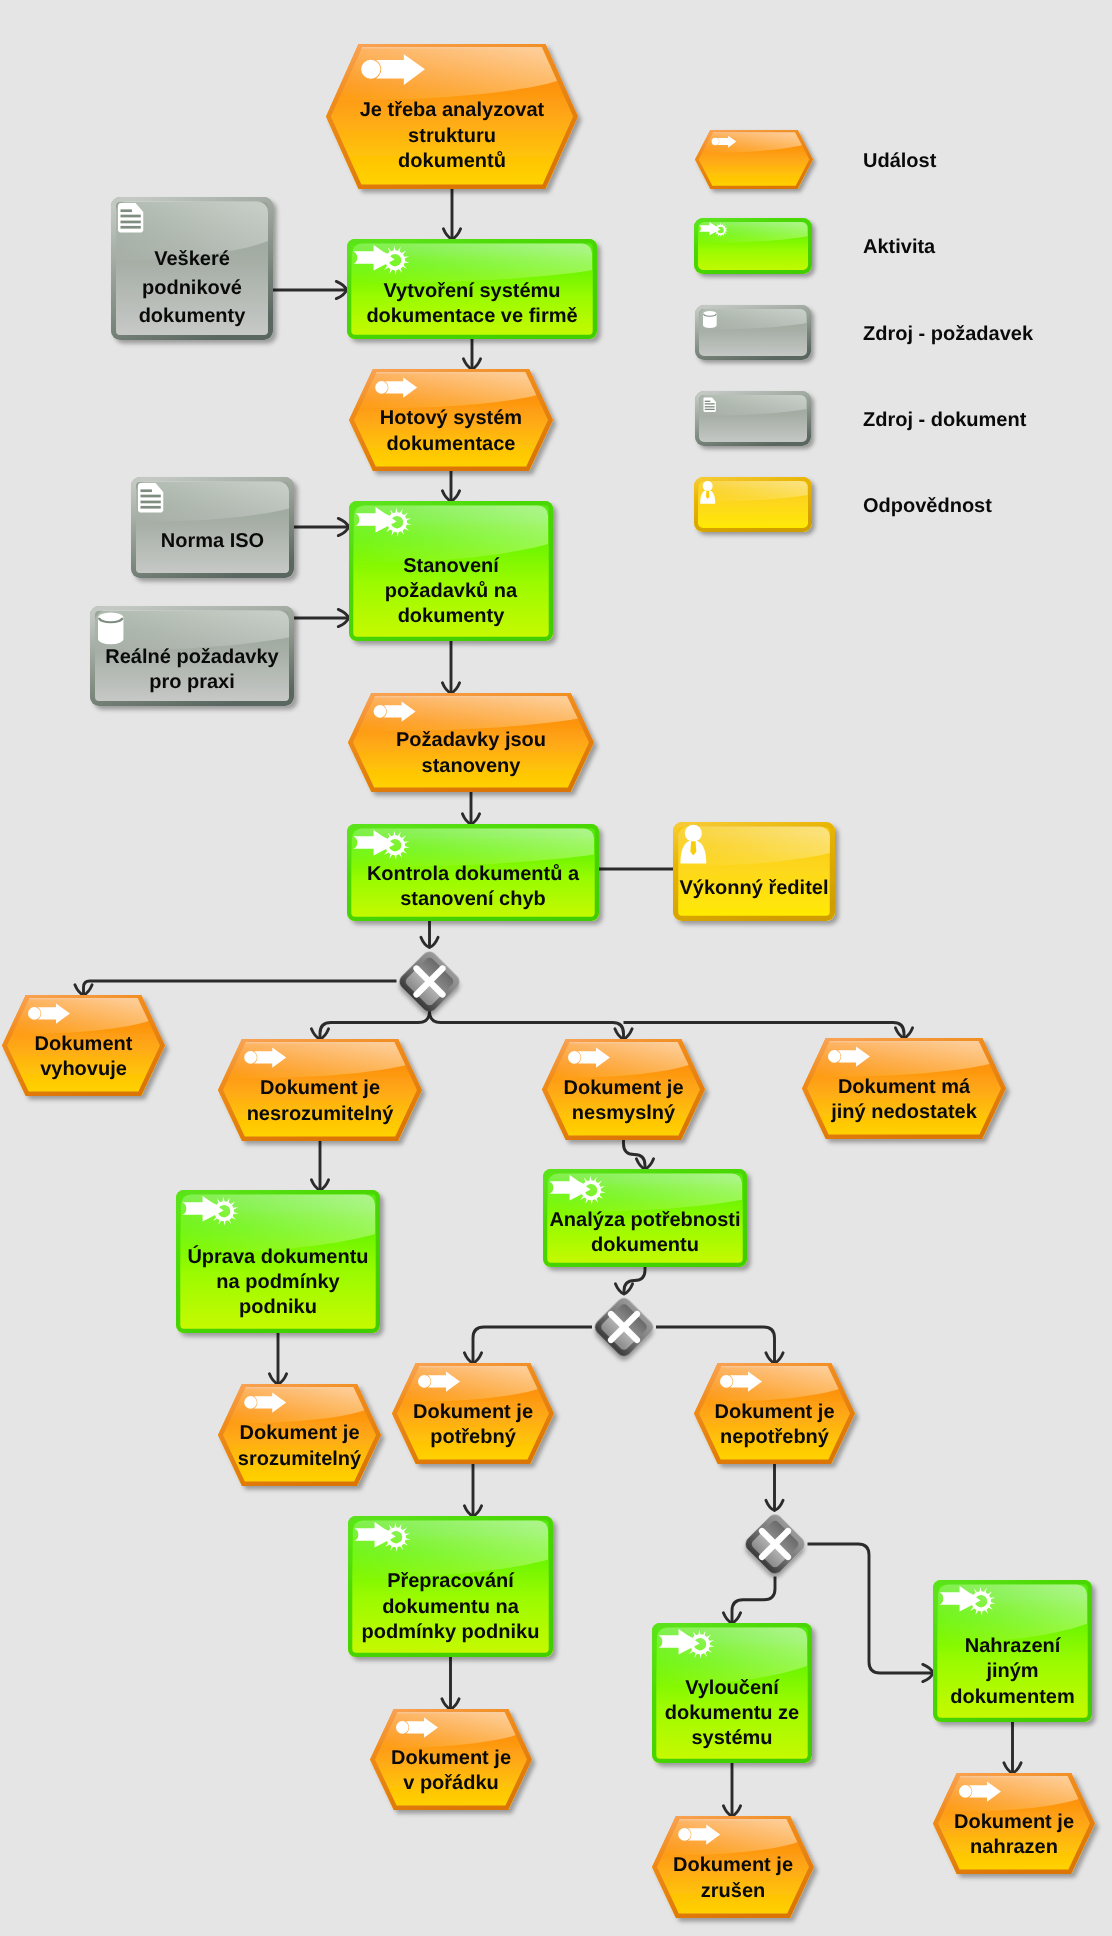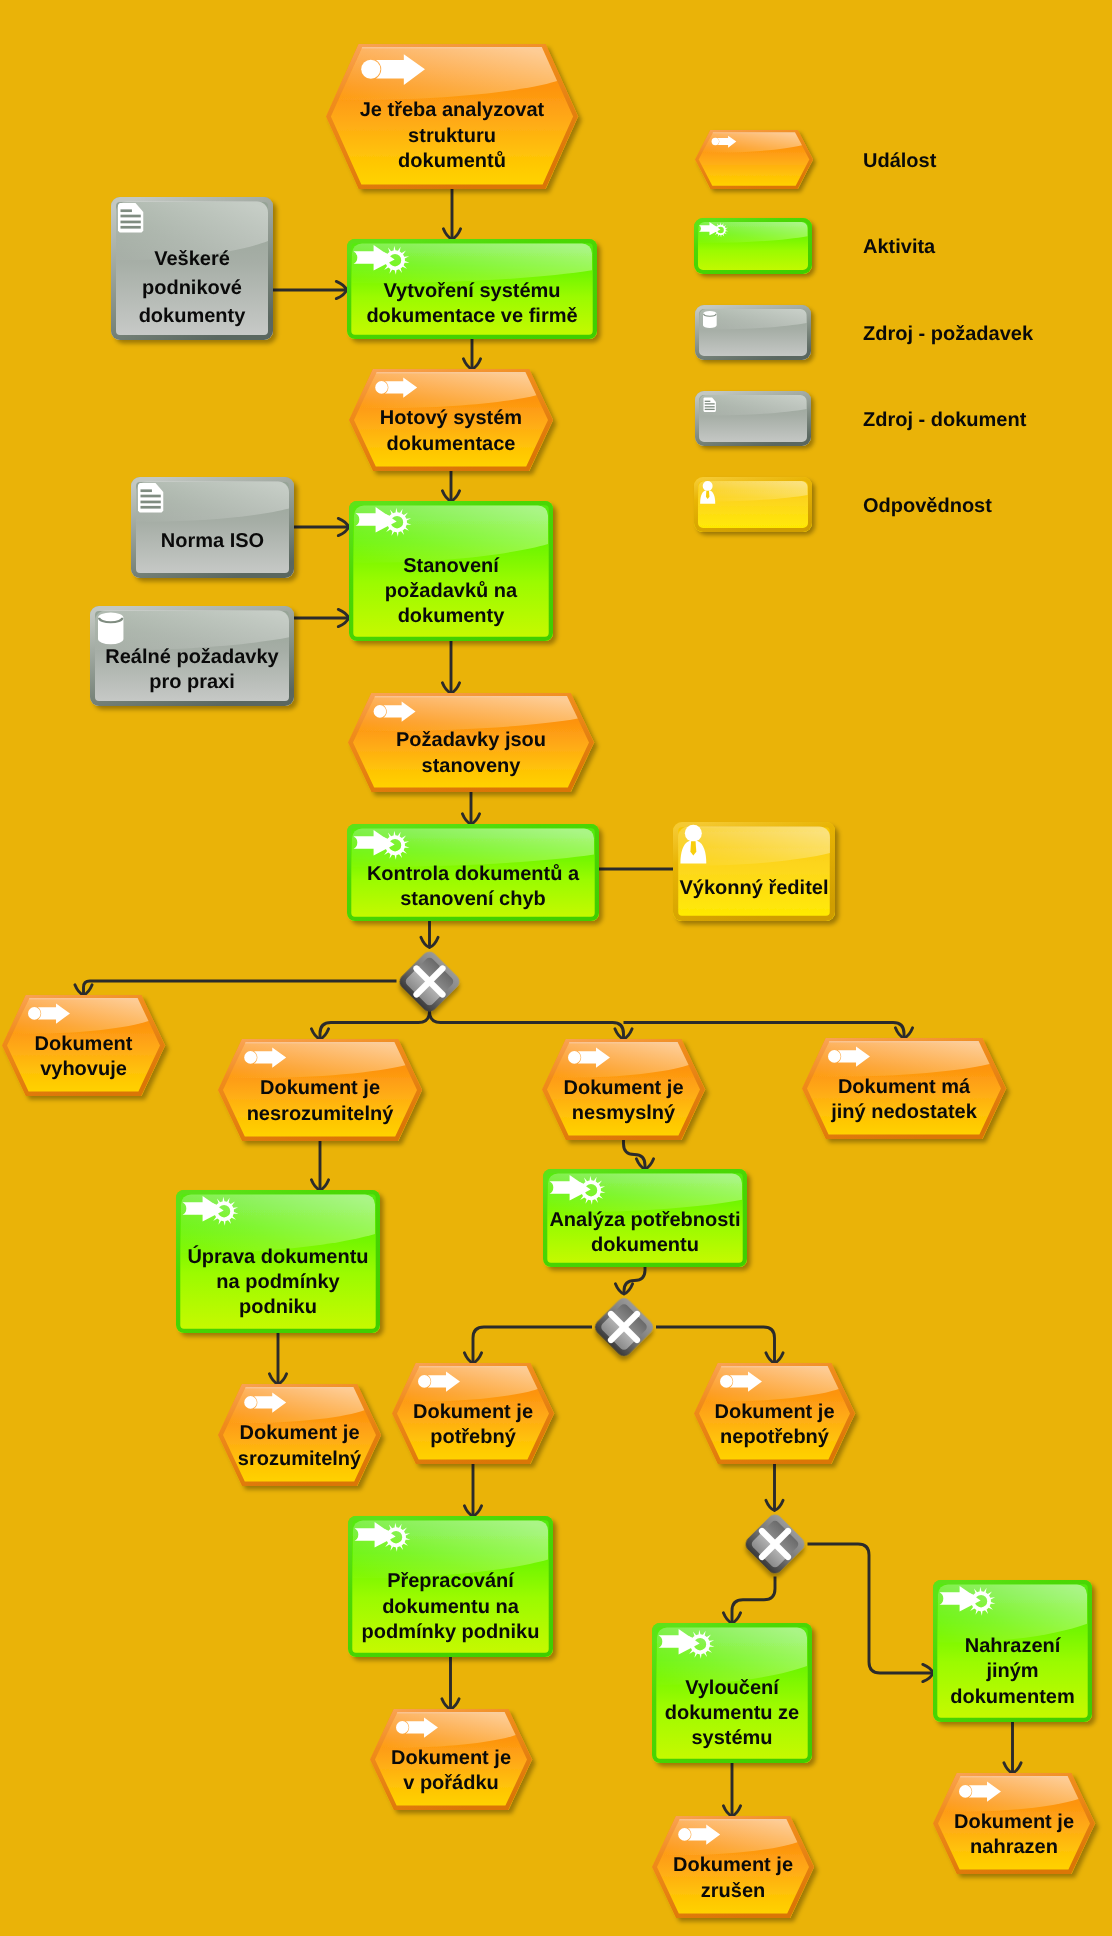--- a/index.html
+++ b/index.html
@@ -1,17 +1,17 @@
 <!DOCTYPE html>
 <html><head>
 <meta charset="utf-8">
 <style>
   html,body{margin:0;padding:0;background:#ffffff;}
   body{width:1112px;height:1936px;overflow:hidden;font-family:"Liberation Sans",sans-serif;}
-  #stage{position:relative;width:1112px;height:1936px;background:#eab308;
+  #stage{position:relative;width:1112px;height:1936px;background:#e5e5e5;
          transform:translateZ(0);will-change:transform;}
   svg#diagram{position:absolute;left:0;top:0;width:1112px;height:1936px;display:block;}
   text{font-family:"Liberation Sans",sans-serif;font-weight:bold;fill:#0a0a0a;
        -webkit-font-smoothing:antialiased;text-rendering:geometricPrecision;}
   svg{shape-rendering:geometricPrecision;}
 </style>
 </head>
 <body>
 
 <div id="stage">

